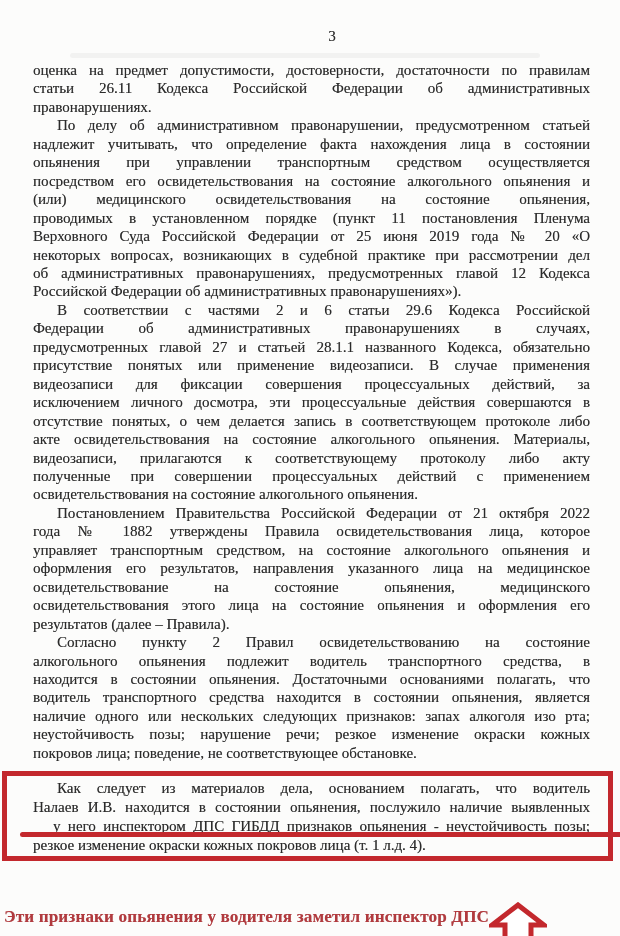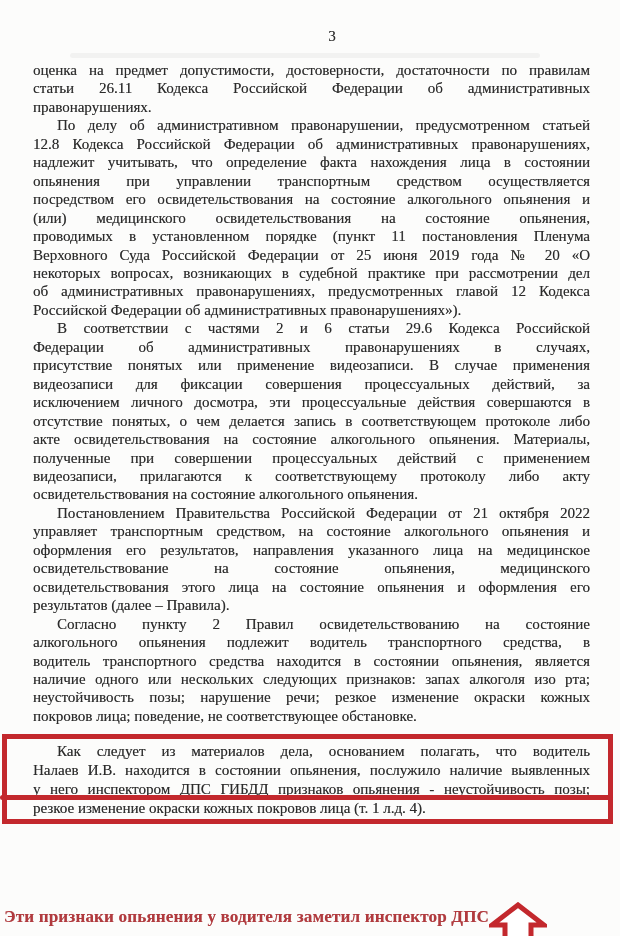--- a/index.html
+++ b/index.html
@@ -31,21 +31,21 @@
     text-shadow:0.2px 0.2px 0.45px rgba(40,40,40,0.5);
   }
   .line.last{text-align-last:left;}
   .para.indent .line:first-child{text-indent:24px;}
   .para.boxed{position:relative;margin-top:17px;}
   .para.boxed .line{line-height:19px;}
   .para.boxed::before{
     content:"";position:absolute;left:-31px;right:-23px;top:-8px;bottom:-6px;
     border:5px solid var(--box-red);pointer-events:none;
   }
-  .line.rel{position:relative;}
+  .line.rel{position:relative;margin-left:20px;}
   .line .u{
     text-decoration:underline;
     text-decoration-thickness:1px;
     text-underline-offset:2px;
     text-decoration-color:#4a3434;
   }
   .marker{
     position:absolute;left:-33px;top:15px;width:613px;height:5px;
     background:var(--box-red);border-radius:3px;
   }
@@ -67,54 +67,56 @@
   <div class="scan-smudge"></div>
 
   <div class="text-col">
       <div class="para">
         <div class="line"><span>оценка на предмет допустимости, достоверности, достаточности по правилам</span></div>
         <div class="line"><span>статьи 26.11 Кодекса Российской Федерации об административных</span></div>
         <div class="line last"><span>правонарушениях.</span></div>
       </div>
       <div class="para indent">
         <div class="line"><span>По делу об административном правонарушении, предусмотренном статьей</span></div>
-        <div class="line"><span>12.8 Кодекса Российской Федерации об административных правонарушениях,</span></div>
         <div class="line"><span>надлежит учитывать, что определение факта нахождения лица в состоянии</span></div>
         <div class="line"><span>опьянения при управлении транспортным средством осуществляется</span></div>
         <div class="line"><span>посредством его освидетельствования на состояние алкогольного опьянения и</span></div>
         <div class="line"><span>(или) медицинского освидетельствования на состояние опьянения,</span></div>
         <div class="line"><span>проводимых в установленном порядке (пункт 11 постановления Пленума</span></div>
         <div class="line"><span>Верховного Суда Российской Федерации от 25 июня 2019 года № 20 «О</span></div>
         <div class="line"><span>некоторых вопросах, возникающих в судебной практике при рассмотрении дел</span></div>
         <div class="line"><span>об административных правонарушениях, предусмотренных главой 12 Кодекса</span></div>
         <div class="line last"><span>Российской Федерации об административных правонарушениях»).</span></div>
       </div>
       <div class="para indent">
         <div class="line"><span>В соответствии с частями 2 и 6 статьи 29.6 Кодекса Российской</span></div>
         <div class="line"><span>Федерации об административных правонарушениях в случаях,</span></div>
+        <div class="line"><span>предусмотренных главой 27 и статьей 28.1.1 названного Кодекса, обязательно</span></div>
         <div class="line"><span>присутствие понятых или применение видеозаписи. В случае применения</span></div>
         <div class="line"><span>видеозаписи для фиксации совершения процессуальных действий, за</span></div>
         <div class="line"><span>исключением личного досмотра, эти процессуальные действия совершаются в</span></div>
         <div class="line"><span>отсутствие понятых, о чем делается запись в соответствующем протоколе либо</span></div>
         <div class="line"><span>акте освидетельствования на состояние алкогольного опьянения. Материалы,</span></div>
+        <div class="line"><span>видеозаписи, прилагаются к соответствующему протоколу либо акту</span></div>
         <div class="line"><span>полученные при совершении процессуальных действий с применением</span></div>
-        <div class="line"><span>видеозаписи, прилагаются к соответствующему протоколу либо акту</span></div>
         <div class="line last"><span>освидетельствования на состояние алкогольного опьянения.</span></div>
       </div>
       <div class="para indent">
         <div class="line"><span>Постановлением Правительства Российской Федерации от 21 октября 2022</span></div>
+        <div class="line"><span>года № 1882 утверждены Правила освидетельствования лица, которое</span></div>
         <div class="line"><span>управляет транспортным средством, на состояние алкогольного опьянения и</span></div>
         <div class="line"><span>оформления его результатов, направления указанного лица на медицинское</span></div>
         <div class="line"><span>освидетельствование на состояние опьянения, медицинского</span></div>
         <div class="line"><span>освидетельствования этого лица на состояние опьянения и оформления его</span></div>
         <div class="line last"><span>результатов (далее – Правила).</span></div>
       </div>
       <div class="para indent">
         <div class="line"><span>Согласно пункту 2 Правил освидетельствованию на состояние</span></div>
         <div class="line"><span>алкогольного опьянения подлежит водитель транспортного средства, в</span></div>
+        <div class="line"><span>находится в состоянии опьянения. Достаточными основаниями полагать, что</span></div>
         <div class="line"><span>водитель транспортного средства находится в состоянии опьянения, является</span></div>
         <div class="line"><span>наличие одного или нескольких следующих признаков: запах алкоголя изо рта;</span></div>
         <div class="line"><span>неустойчивость позы; нарушение речи; резкое изменение окраски кожных</span></div>
         <div class="line last"><span>покровов лица; поведение, не соответствующее обстановке.</span></div>
       </div>
       <div class="para indent boxed">
         <div class="line"><span>Как следует из материалов дела, основанием полагать, что водитель</span></div>
         <div class="line"><span>Налаев И.В. находится в состоянии опьянения, послужило наличие выявленных</span></div>
         <div class="line rel"><span class="u">у него инспектором ДПС ГИБДД признаков опьянения - неустойчивость позы;</span><div class="marker"></div></div>
         <div class="line last"><span>резкое изменение окраски кожных покровов лица (т. 1 л.д. 4).</span></div>

